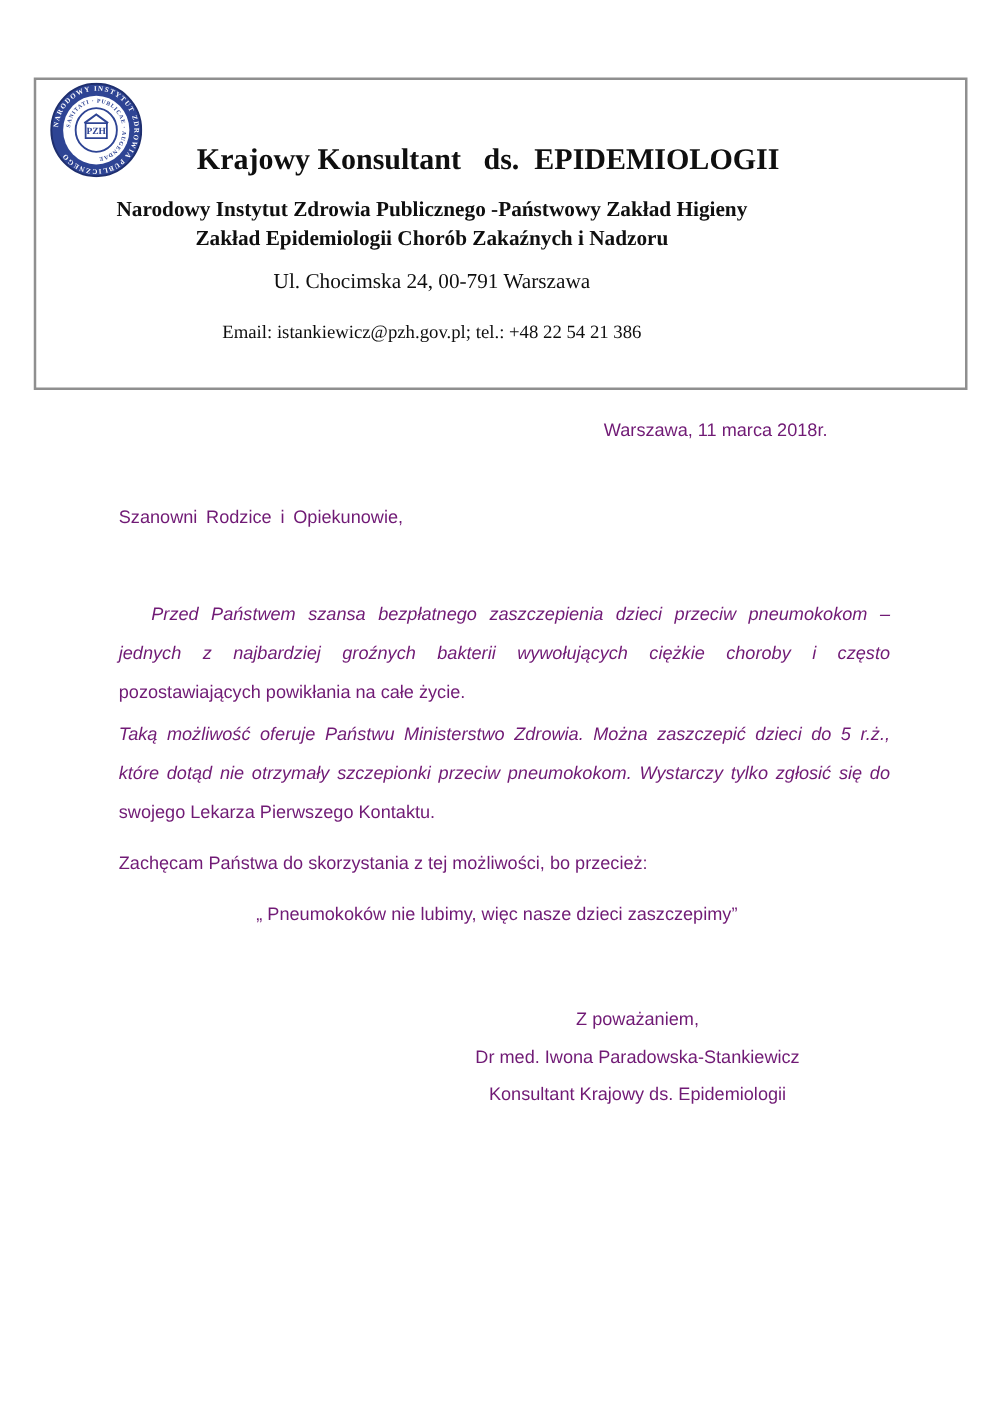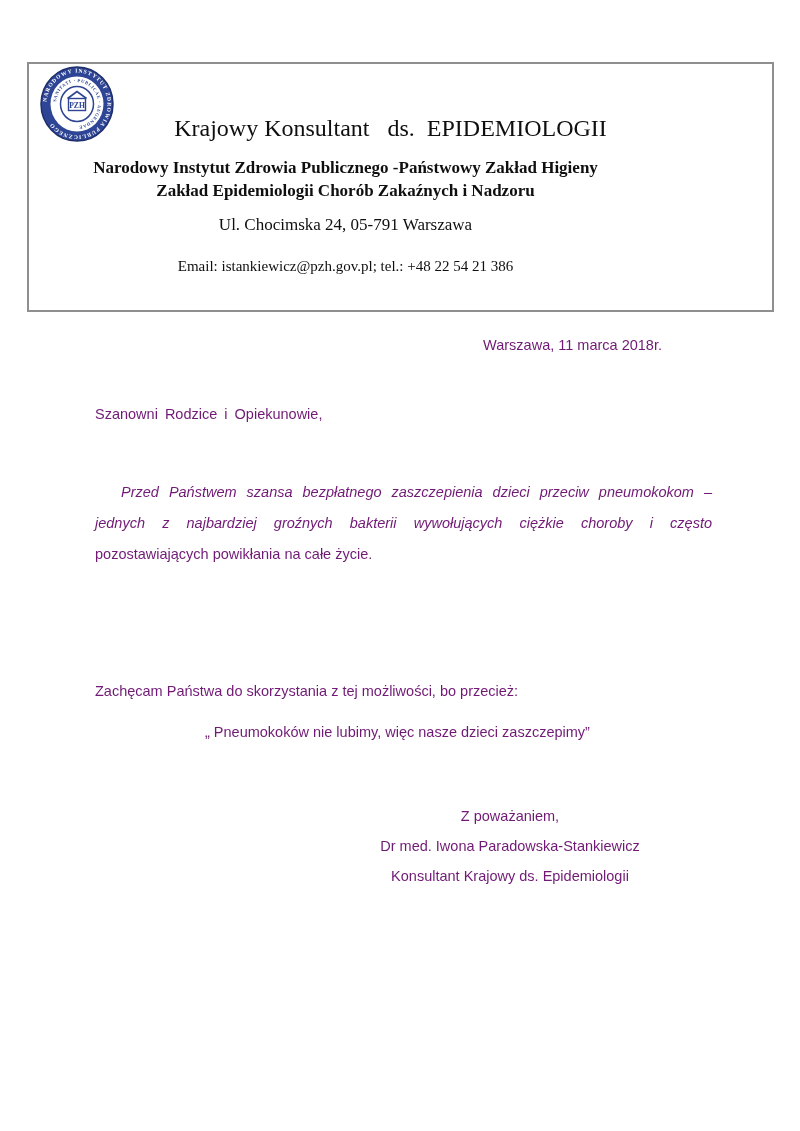--- a/index.html
+++ b/index.html
@@ -8,21 +8,21 @@
     font-family:"Liberation Sans", sans-serif; overflow:hidden;
   }
   .abs { position:absolute; }
 
   
   .hdr-box { left:27px; top:62px; width:747px; height:250px;
              border:2px solid #8f8f8f; box-sizing:border-box; background:#ffffff; }
 
   .serif { font-family:"Liberation Serif", serif; color:#0f0f0f; }
   .hdr-center { left:29px; width:633px; text-align:center; }
-  .title   { top:113px; left:19px; width:743px; font-size:24px; font-weight:normal;
+  .title   { top:113px; left:19px; width:743px; font-size:24px; font-weight:bold;
              line-height:30px; white-space:pre; }
   .inst    { top:156px; font-size:17px; font-weight:bold; line-height:23px; }
   .addr    { top:213px; font-size:17px; line-height:23px; }
   .email   { top:255px; font-size:15px; line-height:23px; }
 
   
   .btxt { color:#701a75; font-size:14.5px; line-height:31px; }
   .date  { top:335px; left:0; width:662px; text-align:right; line-height:20px; }
   .salut { top:404px; left:95px; line-height:20px; word-spacing:3px; }
   .para  { left:95px; width:617px; }
@@ -60,34 +60,39 @@
     </svg>
   </div>
 
   <div class="abs serif title hdr-center">Krajowy Konsultant   ds.  EPIDEMIOLOGII</div>
 
   <div class="abs serif inst hdr-center">
     <div>Narodowy Instytut Zdrowia Publicznego -Państwowy Zakład Higieny</div>
     <div>Zakład Epidemiologii Chorób Zakaźnych i Nadzoru</div>
   </div>
 
-  <div class="abs serif addr hdr-center">Ul. Chocimska 24, 05-791 Warszawa</div>
+  <div class="abs serif addr hdr-center">Ul. Chocimska 24, 00-791 Warszawa</div>
 
   <div class="abs serif email hdr-center">Email: istankiewicz@pzh.gov.pl; tel.: +48 22 54 21 386</div>
 
   <div class="abs btxt date">Warszawa, 11 marca 2018r.</div>
 
   <div class="abs btxt salut">Szanowni Rodzice i Opiekunowie,</div>
 
   <div class="abs btxt para p1">
     <div class="jline indent">Przed Państwem szansa bezpłatnego zaszczepienia dzieci przeciw pneumokokom –</div>
     <div class="jline">jednych z najbardziej groźnych bakterii wywołujących ciężkie choroby i często</div>
     <div>pozostawiających powikłania na całe życie.</div>
   </div>
 
+  <div class="abs btxt para p2">
+    <div class="jline">Taką możliwość oferuje Państwu Ministerstwo Zdrowia. Można zaszczepić dzieci do 5 r.ż.,</div>
+    <div class="jline">które dotąd nie otrzymały szczepionki przeciw pneumokokom. Wystarczy tylko zgłosić się do</div>
+    <div>swojego Lekarza Pierwszego Kontaktu.</div>
+  </div>
 
   <div class="abs btxt p3">Zachęcam Państwa do skorzystania z tej możliwości, bo przecież:</div>
 
   <div class="abs btxt quote">„ Pneumokoków nie lubimy, więc nasze dzieci zaszczepimy”</div>
 
   <div class="abs btxt sig">
     <div>Z poważaniem,</div>
     <div>Dr med. Iwona Paradowska-Stankiewicz</div>
     <div>Konsultant Krajowy ds. Epidemiologii</div>
   </div>

